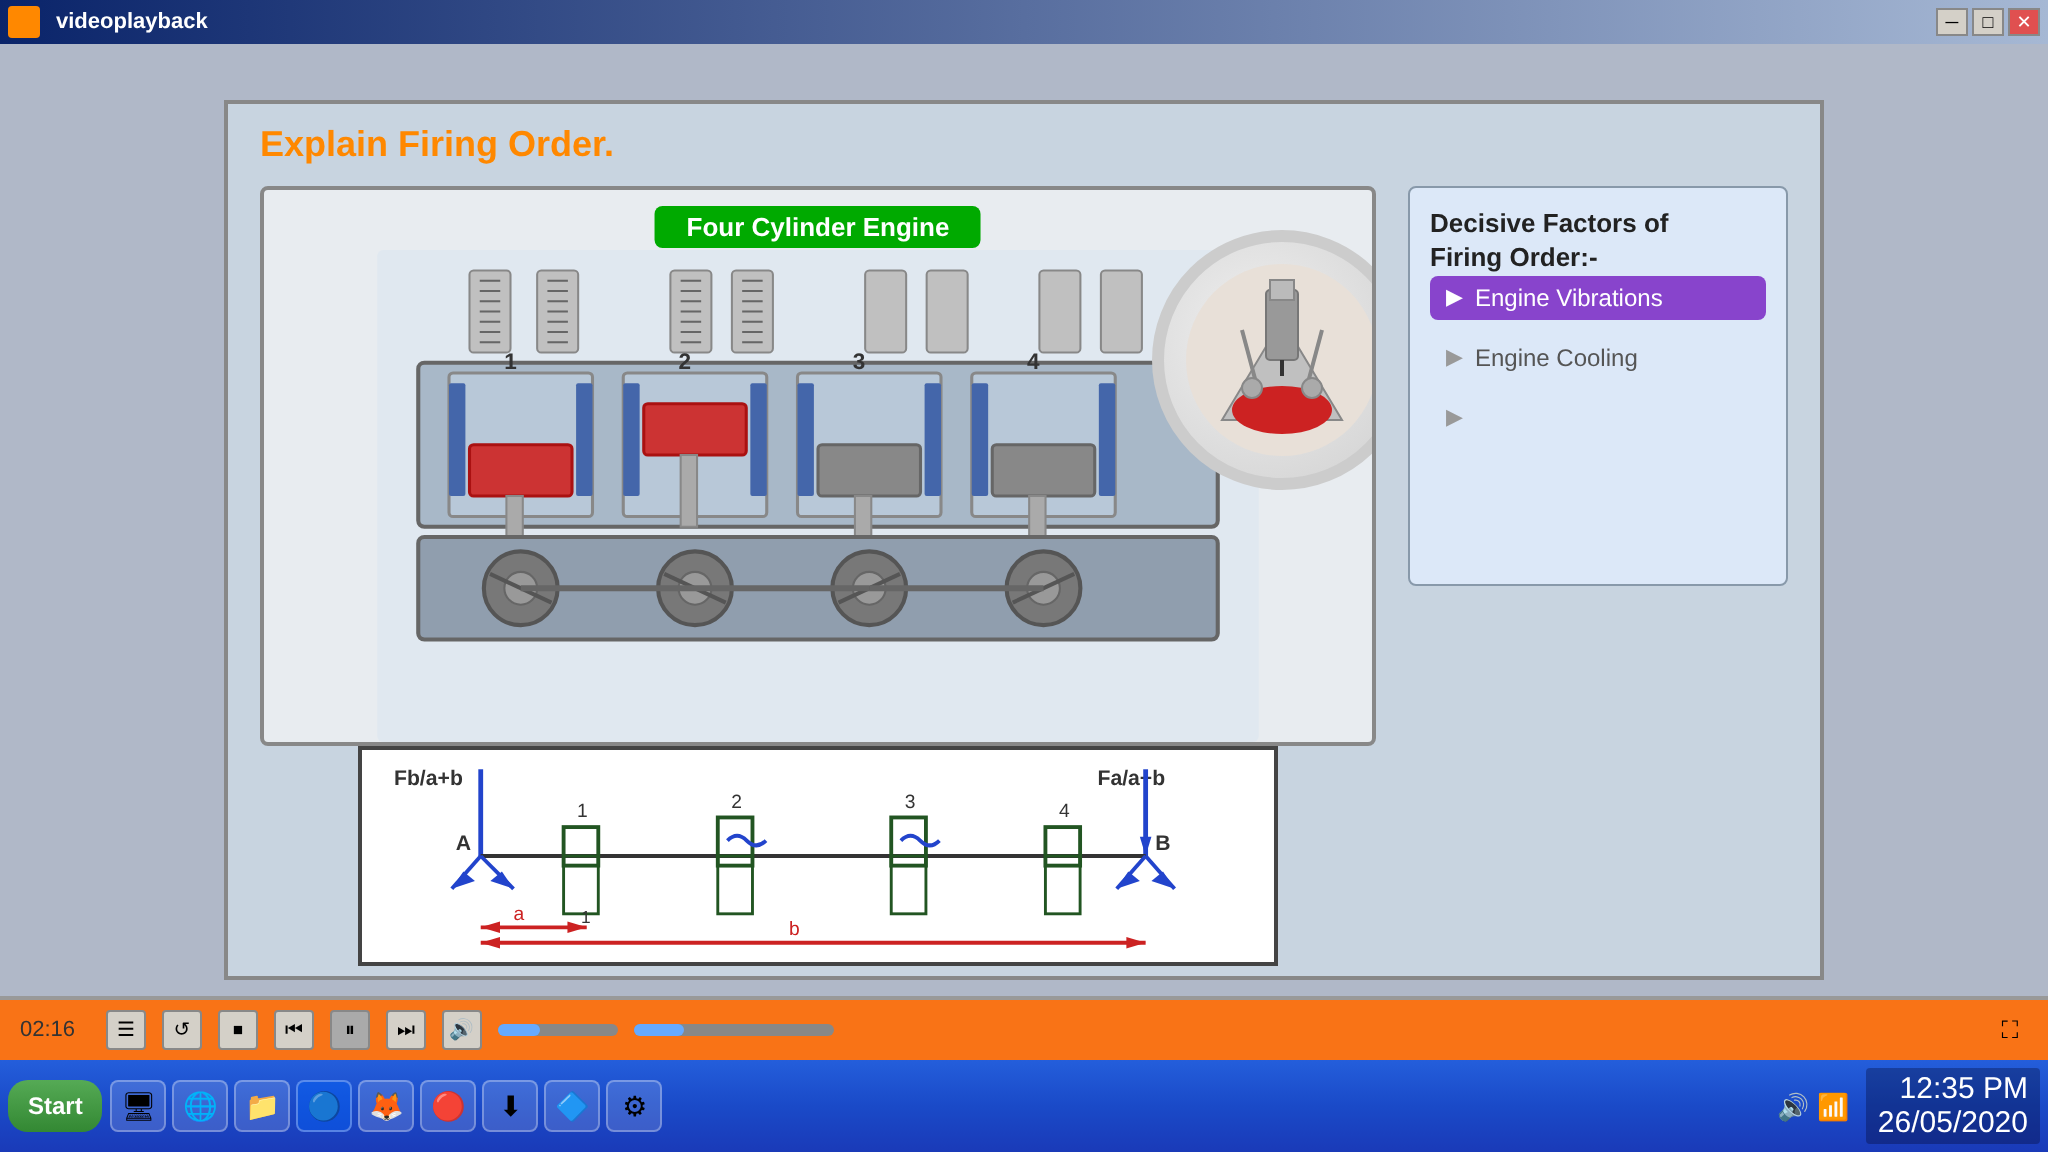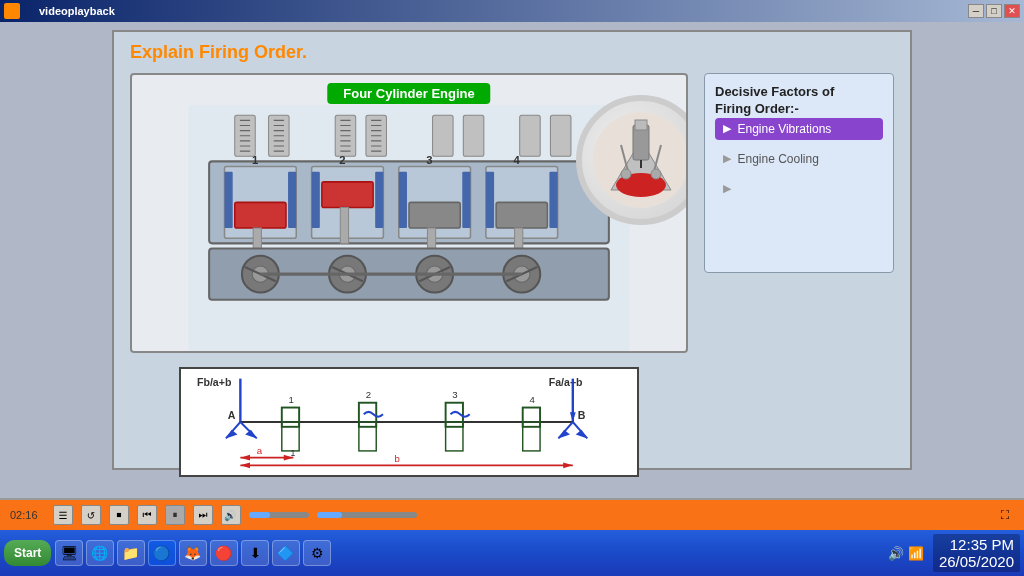--- a/index.html
+++ b/index.html
@@ -25,21 +25,21 @@
       height: 22px;
       display: flex;
       align-items: center;
       justify-content: space-between;
       padding: 0 4px;
     }
 
     .title-bar-left {
       display: flex;
       align-items: center;
-      gap: 19px;
+      gap: 8px;
     }
 
     .title-bar-icon {
       width: 16px;
       height: 16px;
       background: #ff8800;
       border-radius: 2px;
     }
 
     .title-bar-text {
@@ -75,21 +75,21 @@
     }
 
     
     .video-area {
       flex: 1;
       background: #b0b8c8;
       position: relative;
       display: flex;
       flex-direction: column;
       align-items: center;
-      justify-content: flex-start;
+      justify-content: flex-end;
       padding: 8px;
     }
 
     .slide-container {
       background: #c8d4e0;
       width: 800px;
       height: 440px;
       position: relative;
       border: 2px solid #888;
       display: flex;
@@ -112,21 +112,21 @@
       display: flex;
       gap: 16px;
       flex: 1;
     }
 
     
     .engine-diagram {
       flex: 1;
       display: flex;
       flex-direction: column;
-      gap: 14px;
+      gap: 0;
     }
 
     .engine-box {
       background: #e8ecf0;
       border: 2px solid #888;
       border-radius: 4px;
       height: 280px;
       position: relative;
       overflow: hidden;
     }

